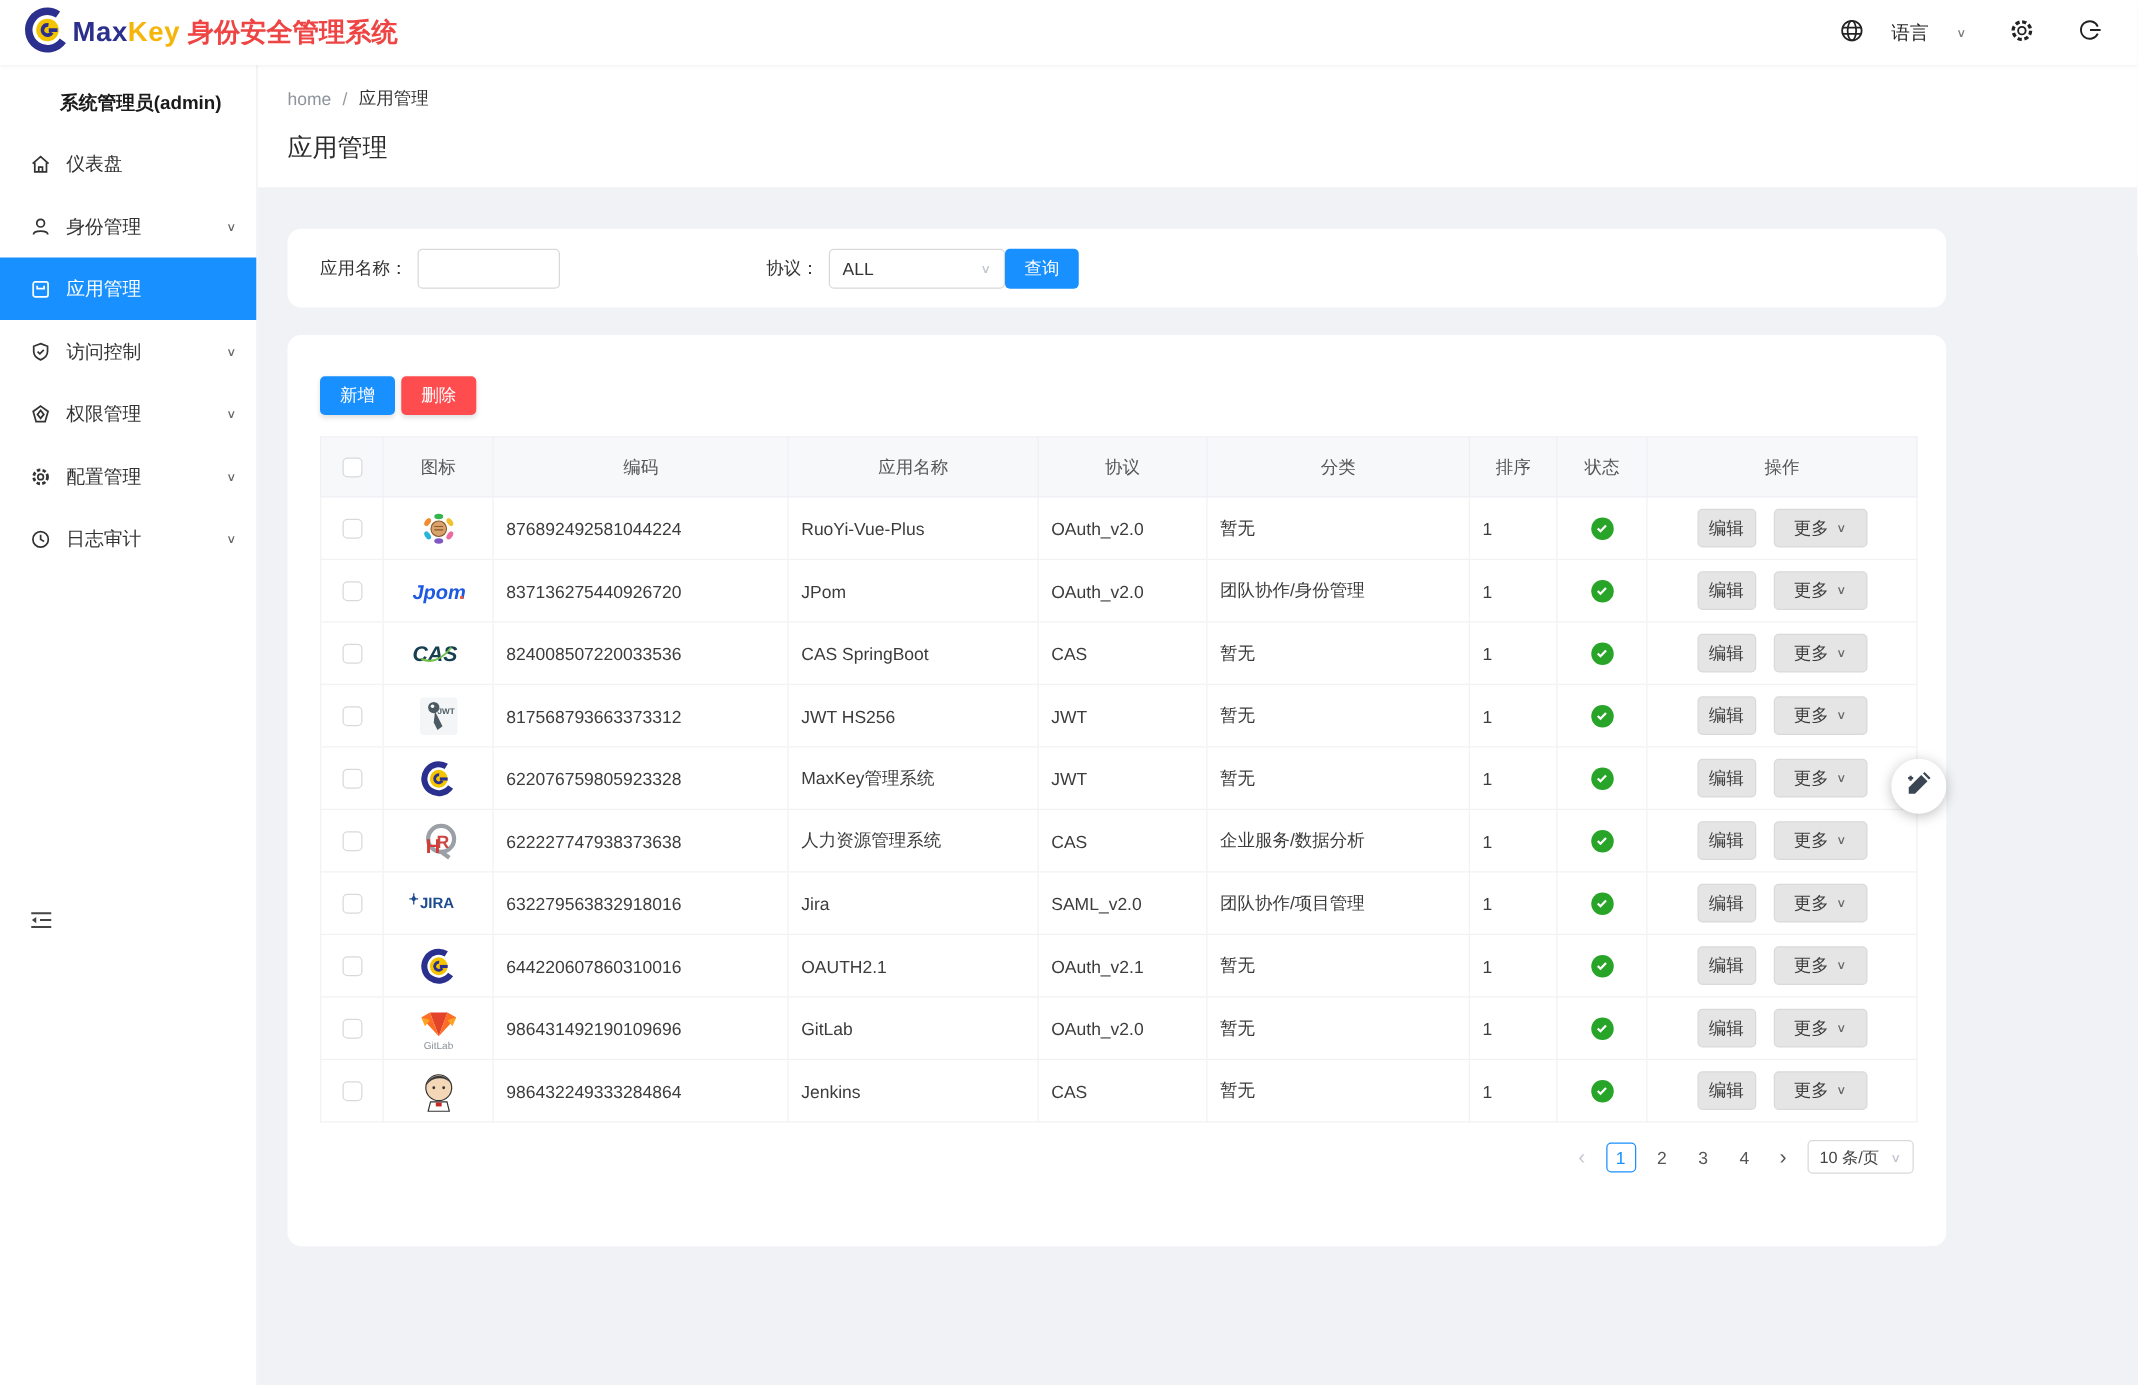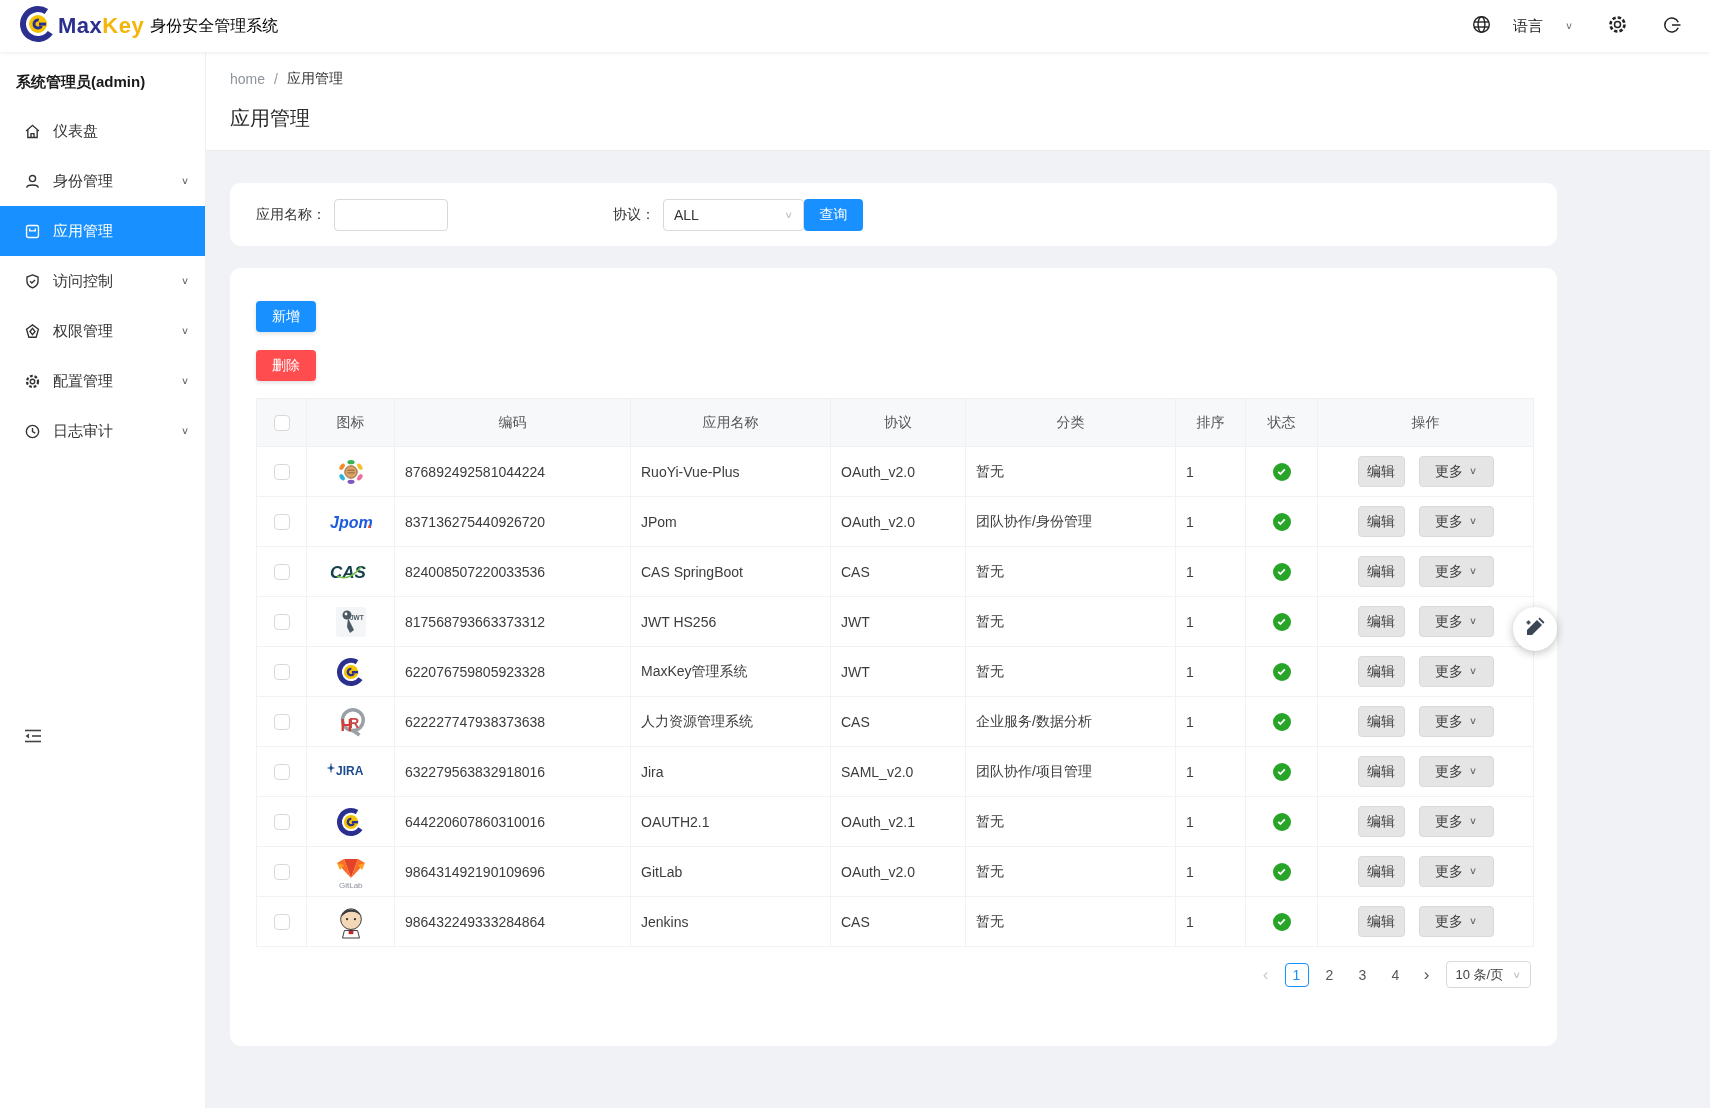--- a/index.html
+++ b/index.html
@@ -6,29 +6,29 @@
   html,body { width:1710px; height:1108px; overflow:hidden;
     font-family:"Liberation Sans","DejaVu Sans",sans-serif; background:#fff; color:#333; }
 
   
   .app-header { height:52px; background:#fff; display:flex; align-items:center;
     padding:0 28px 0 18px; position:relative; z-index:20; box-shadow:0 1px 4px rgba(0,21,41,.08); }
   .logo-wrap { display:flex; align-items:center; gap:0; }
   .logo-title { font-size:22px; font-weight:bold; letter-spacing:.5px; }
   .logo-max { color:#2b2f8e; }
   .logo-key { color:#f5b50a; }
-  .logo-sub { font-size:16px; font-weight:normal; color:#000000; margin-left:6px; }
+  .logo-sub { font-size:21px; font-weight:bold; color:#ef4444; margin-left:6px; }
   .header-right { margin-left:auto; display:flex; align-items:center; gap:34px; }
   .hdr-item { display:flex; align-items:center; gap:22px; font-size:15px; color:#222; cursor:pointer; }
   .hdr-chevron { font-size:11px; color:#777; transform:scaleY(.85); }
 
   
   .layout { display:flex; height:1056px; }
   .sidebar { width:206px; background:#fff; border-right:1px solid #f0f0f0; position:relative; flex:none; }
-  .sidebar-user { font-size:15px; font-weight:bold; color:#1a1a1a; padding:21px 16px 14px 16px; }
+  .sidebar-user { font-size:15px; font-weight:bold; color:#1a1a1a; padding:21px 16px 14px 16px;margin-left:32px; }
   .menu-item { height:50px; display:flex; align-items:center; gap:12px; padding:0 16px 0 24px;
     font-size:15px; color:#333; cursor:pointer; }
   .menu-item .mi-icon { width:17px; height:17px; flex:none; display:flex; }
   .menu-item .mi-label { flex:1; }
   .menu-item .mi-chevron { font-size:11px; color:#666; transform:scaleY(.85); }
   .menu-item.active { background:#1890ff; color:#fff; }
   .sidebar-fold { position:absolute; left:24px; top:676px; cursor:pointer; }
 
   
   .main { flex:1; background:#f0f2f5; display:flex; flex-direction:column; overflow:hidden; }
@@ -48,21 +48,21 @@
     display:flex; align-items:center; justify-content:space-between; padding:0 10px; font-size:14px; cursor:pointer; background:#fff; }
   .sel-chevron { color:#c0c4cc; font-size:12px; transform:scaleY(.8); }
   .gap-proto { margin-left:165px; }
   .btn { border:none; border-radius:4px; font-size:14px; cursor:pointer; display:inline-flex;
     align-items:center; justify-content:center; }
   .btn-primary { background:#1890ff; color:#fff; }
   .btn-danger { background:#ff4d4f; color:#fff; }
   .btn-query { width:59px; height:32px; }
 
   .table-card { padding:33px 26px 58px 26px; }
-  .toolbar { display:flex; gap:18px;flex-direction:column; }
+  .toolbar { display:flex; gap:5px; }
   .btn-add, .btn-del { width:60px; height:31px; box-shadow:0 2px 4px rgba(0,0,0,.12); }
 
   
   table.app-table { border-collapse:collapse; table-layout:fixed; width:1277px; margin-top:17px; font-size:14px; }
   .app-table th { background:#f7f8fa; font-weight:normal; color:#555; height:48px; text-align:center;
     border:1px solid #f0f0f3; }
   .app-table td { height:50px; border:1px solid #f2f2f5; color:#3c3c3c; padding:0 10px; background:#fff; }
   td.c-center { text-align:center; padding:0; }
   .cbx { display:inline-block; width:16px; height:16px; border:1px solid #d9d9d9; border-radius:4px;
     background:#fff; vertical-align:middle; cursor:pointer; }

